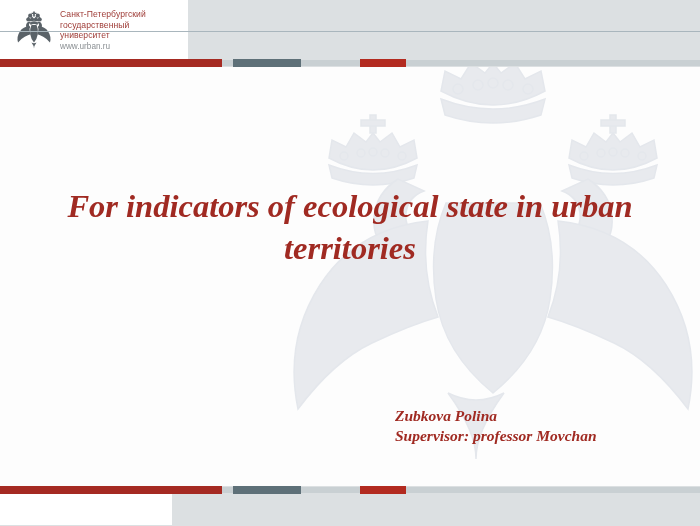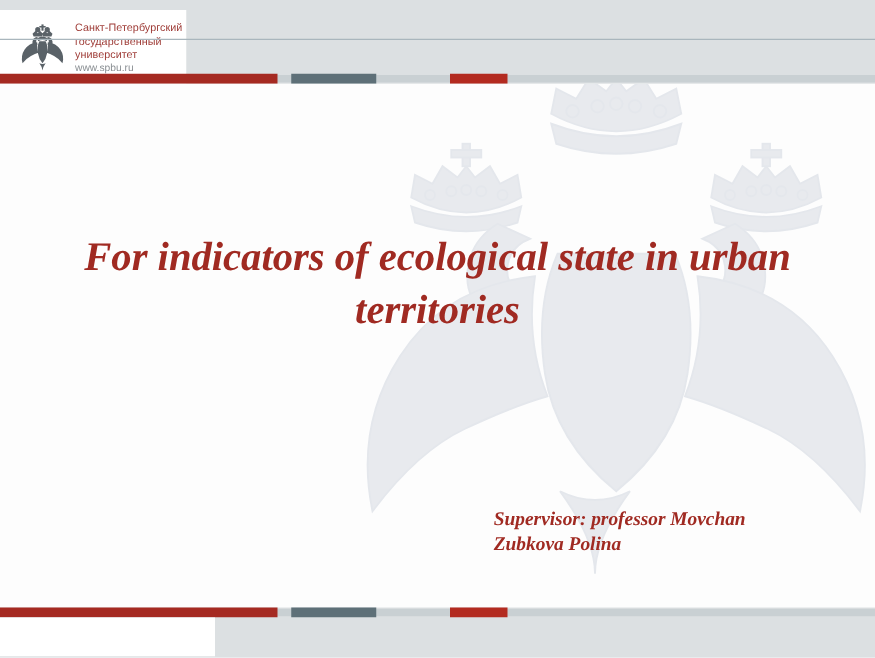--- a/index.html
+++ b/index.html
@@ -24,22 +24,22 @@
 
   
   .header-band {
     position: absolute;
     left: 0; top: 0;
     width: 700px; height: 60px;
     background: #dce0e2;
   }
   .logo-box {
     position: absolute;
-    left: 0; top: 8px;
-    width: 149px; height: 59px;
+    left: 0; top: 0;
+    width: 188px; height: 59px;
     background: #ffffff;
   }
   .logo-mark {
     position: absolute;
     left: 12px; top: 9px;
     width: 44px; height: 42px;
   }
   .logo-text {
     position: absolute;
     left: 60px; top: 9px;
@@ -170,21 +170,21 @@
             <path d="M60 40 q16 2 24 14 q8 12 4 26 q-8 -10 -16 -14 q-8 -4 -14 -6 q4 -10 2 -20 z"></path>
 
             <path d="M44 80 q6 8 6 14 q0 -6 6 -14 q-6 3 -12 0 z"></path>
           </g>
         </svg>
       </span>
       <span class="logo-text">
         <span class="ln">Санкт-Петербургский</span>
         <span class="ln">государственный</span>
         <span class="ln">университет</span>
-        <span class="url">www.spbu.ru</span>
+        <span class="url">www.urban.ru</span>
       </span>
     </div>
   </div>
 
   <div class="rule-bar top">
     <span class="seg base"></span>
     <span class="seg red-a"></span>
     <span class="seg blue-a"></span>
     <span class="seg red-b"></span>
   </div>
@@ -237,22 +237,22 @@
         </g>
       </svg>
     </span>
 
     <div class="slide-title">
       <span>For indicators of ecological state in</span>
       <span>urban territories</span>
     </div>
 
     <div class="authors">
+      <span class="ln">Zubkova Polina</span>
       <span class="ln">Supervisor: professor Movchan</span>
-      <span class="ln">Zubkova Polina</span>
     </div>
 
   </div>
 
   <div class="rule-bar bottom">
     <span class="seg base"></span>
     <span class="seg red-a"></span>
     <span class="seg blue-a"></span>
     <span class="seg red-b"></span>
   </div>

